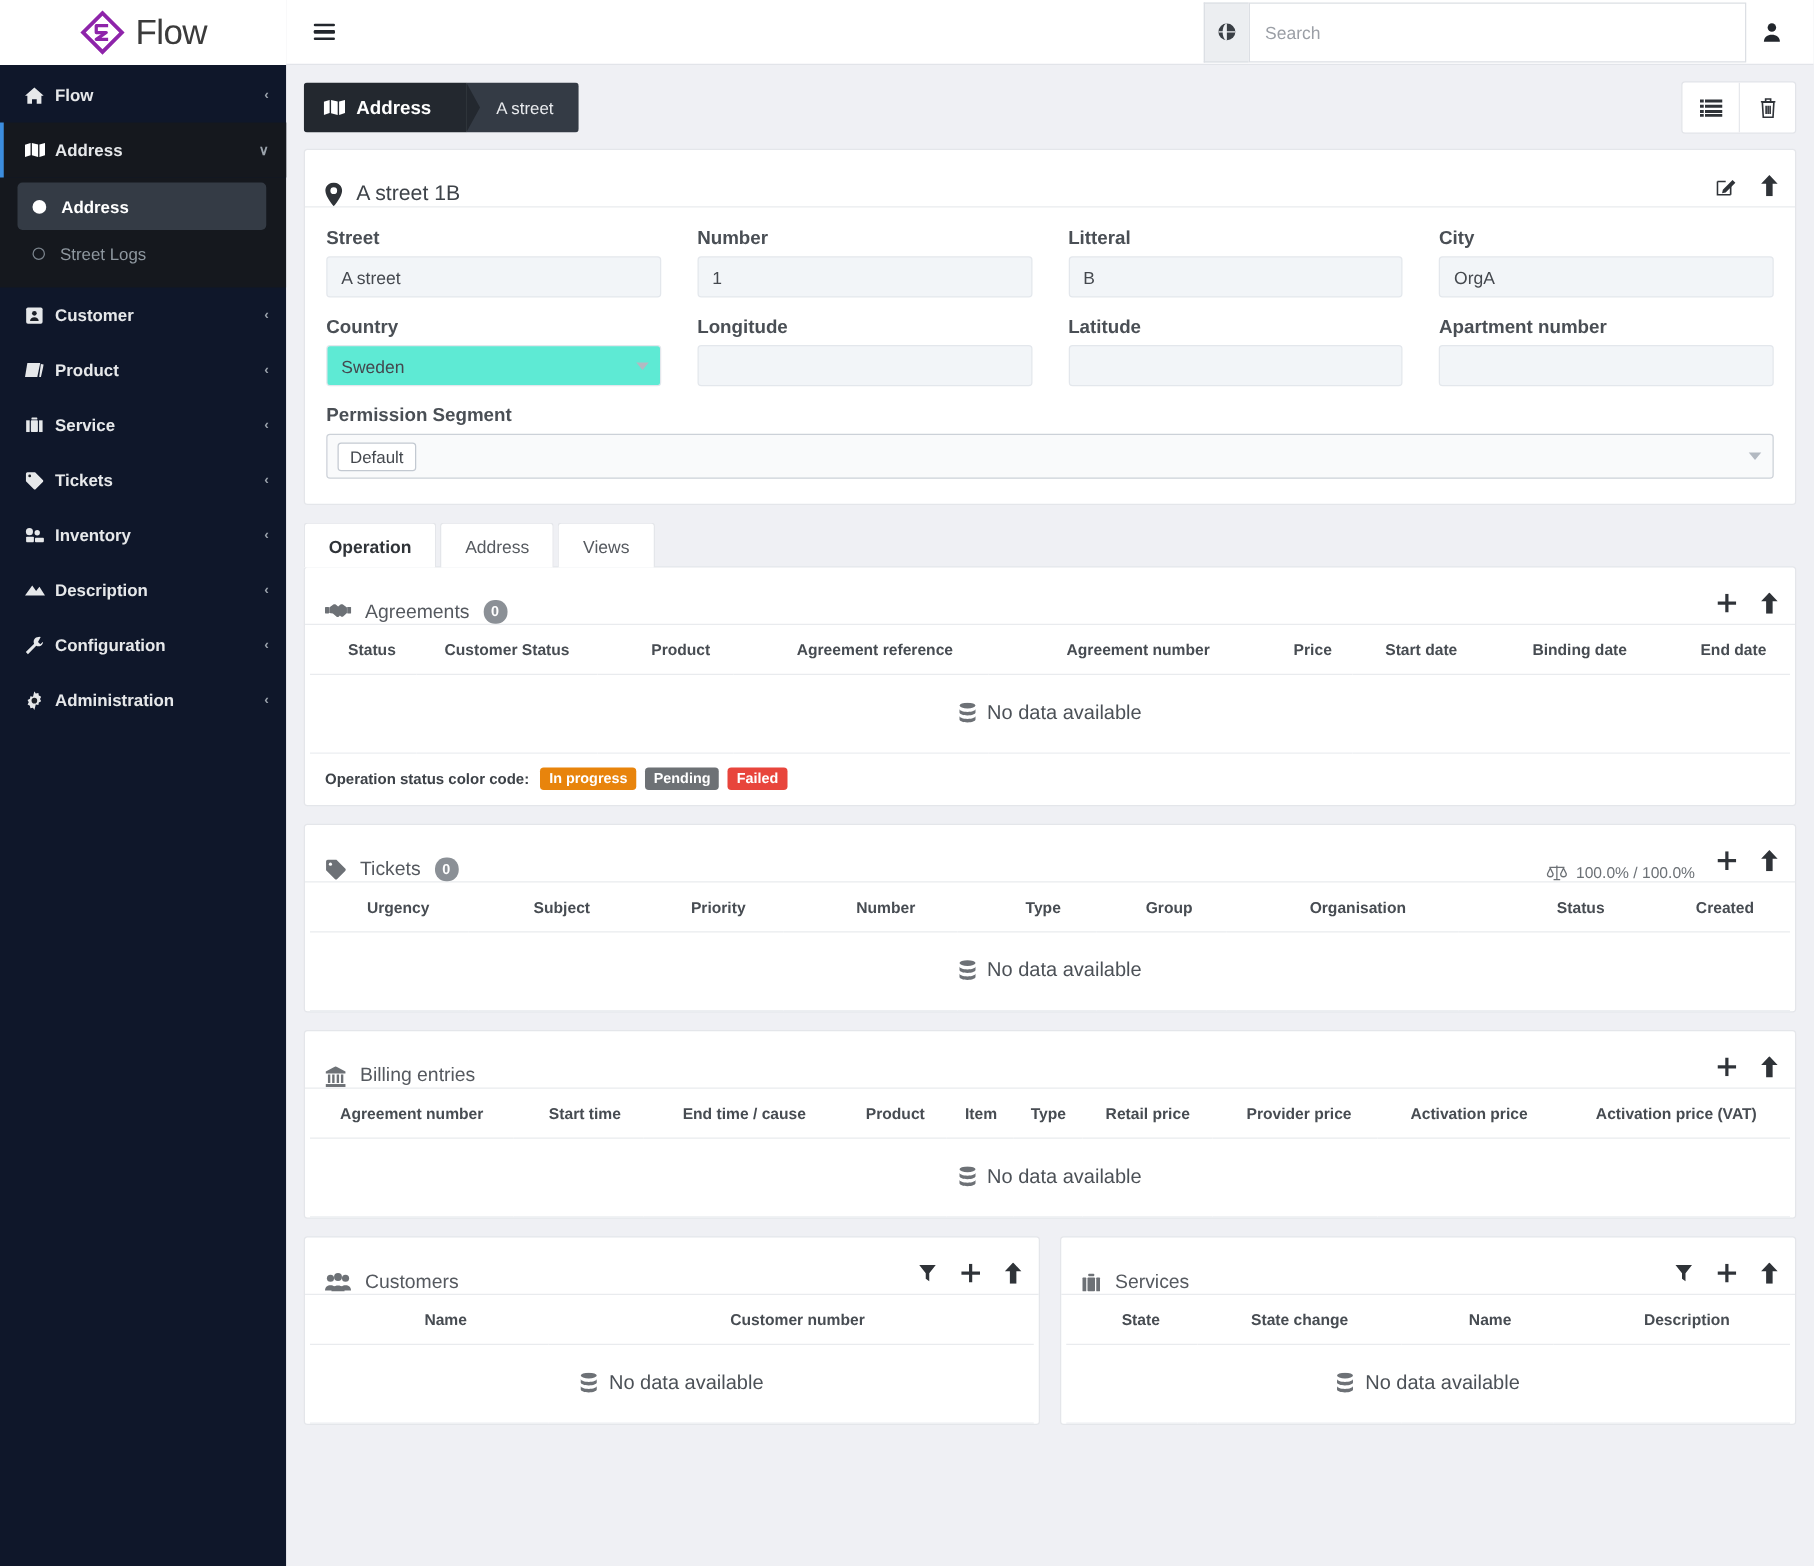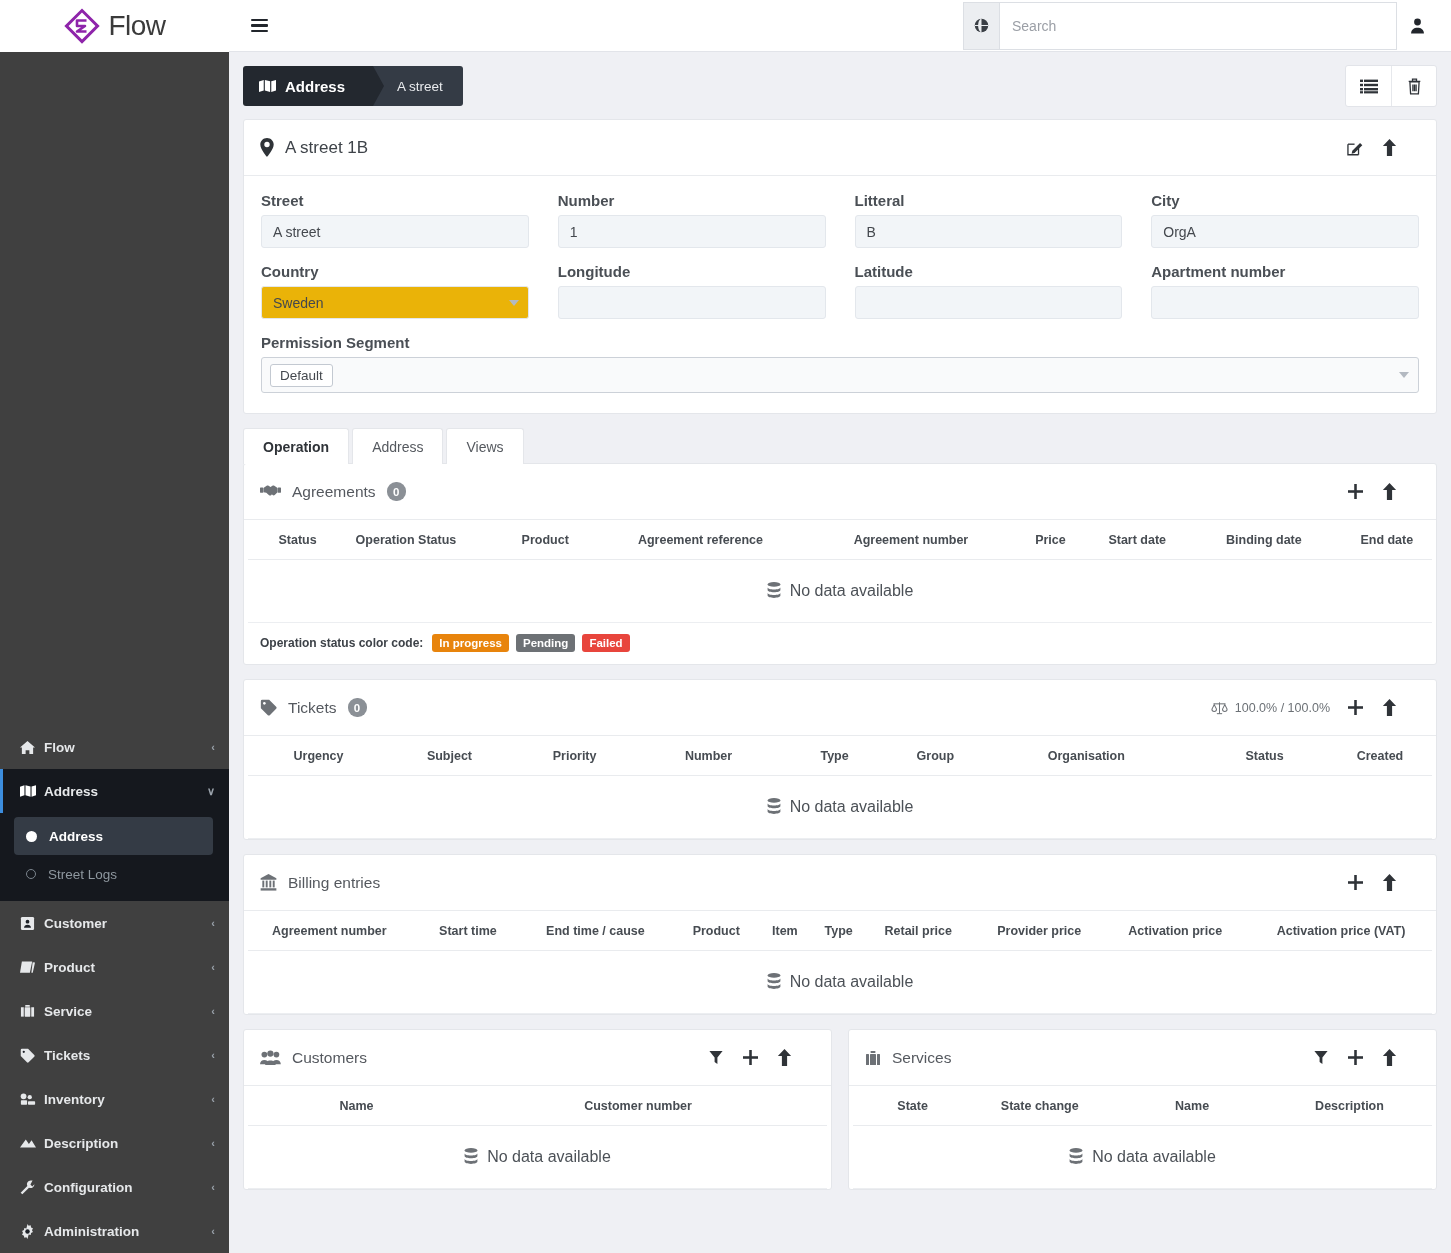--- a/index.html
+++ b/index.html
@@ -5,21 +5,21 @@
   * { box-sizing: border-box; margin: 0; padding: 0; }
   html, body {
     width: 1451px; height: 1253px;
     font-family: "Liberation Sans", sans-serif;
     background: #eff0f4;
     overflow: hidden;
   }
   #app { display: flex; width: 1451px; height: 1253px; }
 
   
-  .sidebar { width: 229px; flex: 0 0 229px; background: #404040; display: flex; flex-direction: column; justify-content: space-between; }
+  .sidebar { width: 229px; flex: 0 0 229px; background: #0f172a; display: flex; flex-direction: column; }
   .brand { height: 52px; background: #fff; display: flex; align-items: center; justify-content: center; gap: 7px; }
   .brand-logo { width: 38px; height: 38px; position: relative; }
   .brand-text { font-size: 28px; color: #3b3b3b; font-weight: 400; letter-spacing: -0.5px; }
 
   .nav { padding-top: 2px; }
   .nav-item {
     height: 44px; display: flex; align-items: center; padding: 0 14px 0 20px;
     color: #e6e8ea; font-size: 13.5px; font-weight: 700; cursor: pointer; position: relative;
   }
   .nav-item .ni-icon { width: 24px; flex: 0 0 24px; display: flex; align-items: center; justify-content: flex-start; }
@@ -64,40 +64,40 @@
   .crumb-a { background: #23282f; color: #fff; display: flex; align-items: center; gap: 9px; padding: 0 28px 0 16px; font-size: 15px; font-weight: 700; position: relative; }
   .crumb-a::after { content: ""; position: absolute; right: -11px; top: 0; width: 0; height: 0; border-top: 20px solid transparent; border-bottom: 20px solid transparent; border-left: 11px solid #23282f; z-index: 2; }
   .crumb-b { background: #343b45; color: #e9ebee; display: flex; align-items: center; padding: 0 20px 0 24px; font-size: 13.5px; }
   .crumbrow-spacer { flex: 1; }
   .btn-group { display: flex; background: #fff; border: 1px solid #e2e4e9; border-radius: 3px; overflow: hidden; }
   .btn-group > div { width: 45px; height: 40px; display: flex; align-items: center; justify-content: center; cursor: pointer; }
   .btn-group > div + div { border-left: 1px solid #e6e8ec; }
 
   
   .card { background: #fff; border: 1px solid #e4e6ea; border-radius: 3px; margin: 0 14px 14px 14px; }
-  .card-head { height: 56px; display: flex; align-items: center; padding: 0 30px 0 16px; border-bottom: 1px solid #e9ebee; }
+  .card-head { height: 46px; display: flex; align-items: flex-end; padding: 0 4px 0 16px; border-bottom: 1px solid #e9ebee; }
   .card-head-title { display: flex; align-items: center; gap: 11px; font-size: 17px; color: #3e4349; }
   .card-head-title.small { font-size: 15.5px; color: #55595f; }
   .card-head-spacer { flex: 1; }
   .head-actions { display: flex; align-items: center; gap: 0; }
   .icon-btn { width: 34px; height: 34px; display: flex; align-items: center; justify-content: center; cursor: pointer; }
   .count-badge { background: #8b9096; color: #fff; border-radius: 9px; min-width: 19px; height: 19px; padding: 0 5px; display: inline-flex; align-items: center; justify-content: center; font-size: 11.5px; font-weight: 700; }
   .sla { display: flex; align-items: center; gap: 7px; font-size: 12.5px; color: #6c7176; margin-right: 8px; }
 
   
   .formbody { padding: 16px 17px 20px 17px; }
   .grid4 { display: grid; grid-template-columns: repeat(4, 1fr); column-gap: 29px; row-gap: 0; }
   .field { margin-bottom: 15px; }
   .field-label { font-size: 15px; font-weight: 700; color: #4a4f55; margin-bottom: 6px; }
   .field-input {
     height: 33px; background: #f2f5f8; border: 1px solid #e3e7ec; border-radius: 3px;
     display: flex; align-items: center; padding: 0 11px; font-size: 14px; color: #44484e;
   }
   .field-input.empty { background: #f2f5f8; }
-  .field-select { position: relative; padding-right: 20px; background: #eab308; align-items: center; }
+  .field-select { position: relative; padding-right: 20px; background: #5eead4; align-items: center; }
   .caret { position: absolute; right: 9px; top: 50%; transform: translateY(-50%); width: 0; height: 0;
     border-left: 5px solid transparent; border-right: 5px solid transparent; border-top: 6px solid #b3b9c1; }
   .seg-box { min-height: 36px; border: 1px solid #ccd1d8; border-radius: 3px; background: #f9fafb; display: flex; align-items: center; padding: 5px 8px; position: relative; padding-right: 30px; }
   .seg-tag { border: 1px solid #c3c9d1; background: #fff; border-radius: 3px; padding: 3px 9px; font-size: 13.5px; color: #44484e; }
 
   
   .tabsrow { display: flex; align-items: flex-end; padding: 0 14px; margin-bottom: -1px; }
   .tab { height: 36px; display: flex; align-items: center; padding: 0 19px; font-size: 14px; color: #55595f;
     background: #fff; border: 1px solid #e4e6ea; border-bottom: none; border-radius: 3px 3px 0 0; margin-right: 3px; cursor: pointer; }
   .tab.active { font-weight: 700; color: #2f3338; }
@@ -454,21 +454,21 @@
                   </svg>
               </span>
             </div>
           </div>
         </div>
         <div class="pad-tbl">
           <table>
             <thead>
               <tr>
                 <th style="padding-left:22px;">Status</th>
-                <th>Operation Status</th>
+                <th>Customer Status</th>
                 <th style="padding-left:32px;">Product</th>
                 <th style="padding-left:30px;">Agreement reference</th>
                 <th style="padding-left:42px;">Agreement number</th>
                 <th style="padding-left:30px;">Price</th>
                 <th style="padding-left:16px;">Start date</th>
                 <th style="padding-left:28px;">Binding date</th>
                 <th style="padding-left:26px;">End date</th>
               </tr>
             </thead>
             <tbody>

